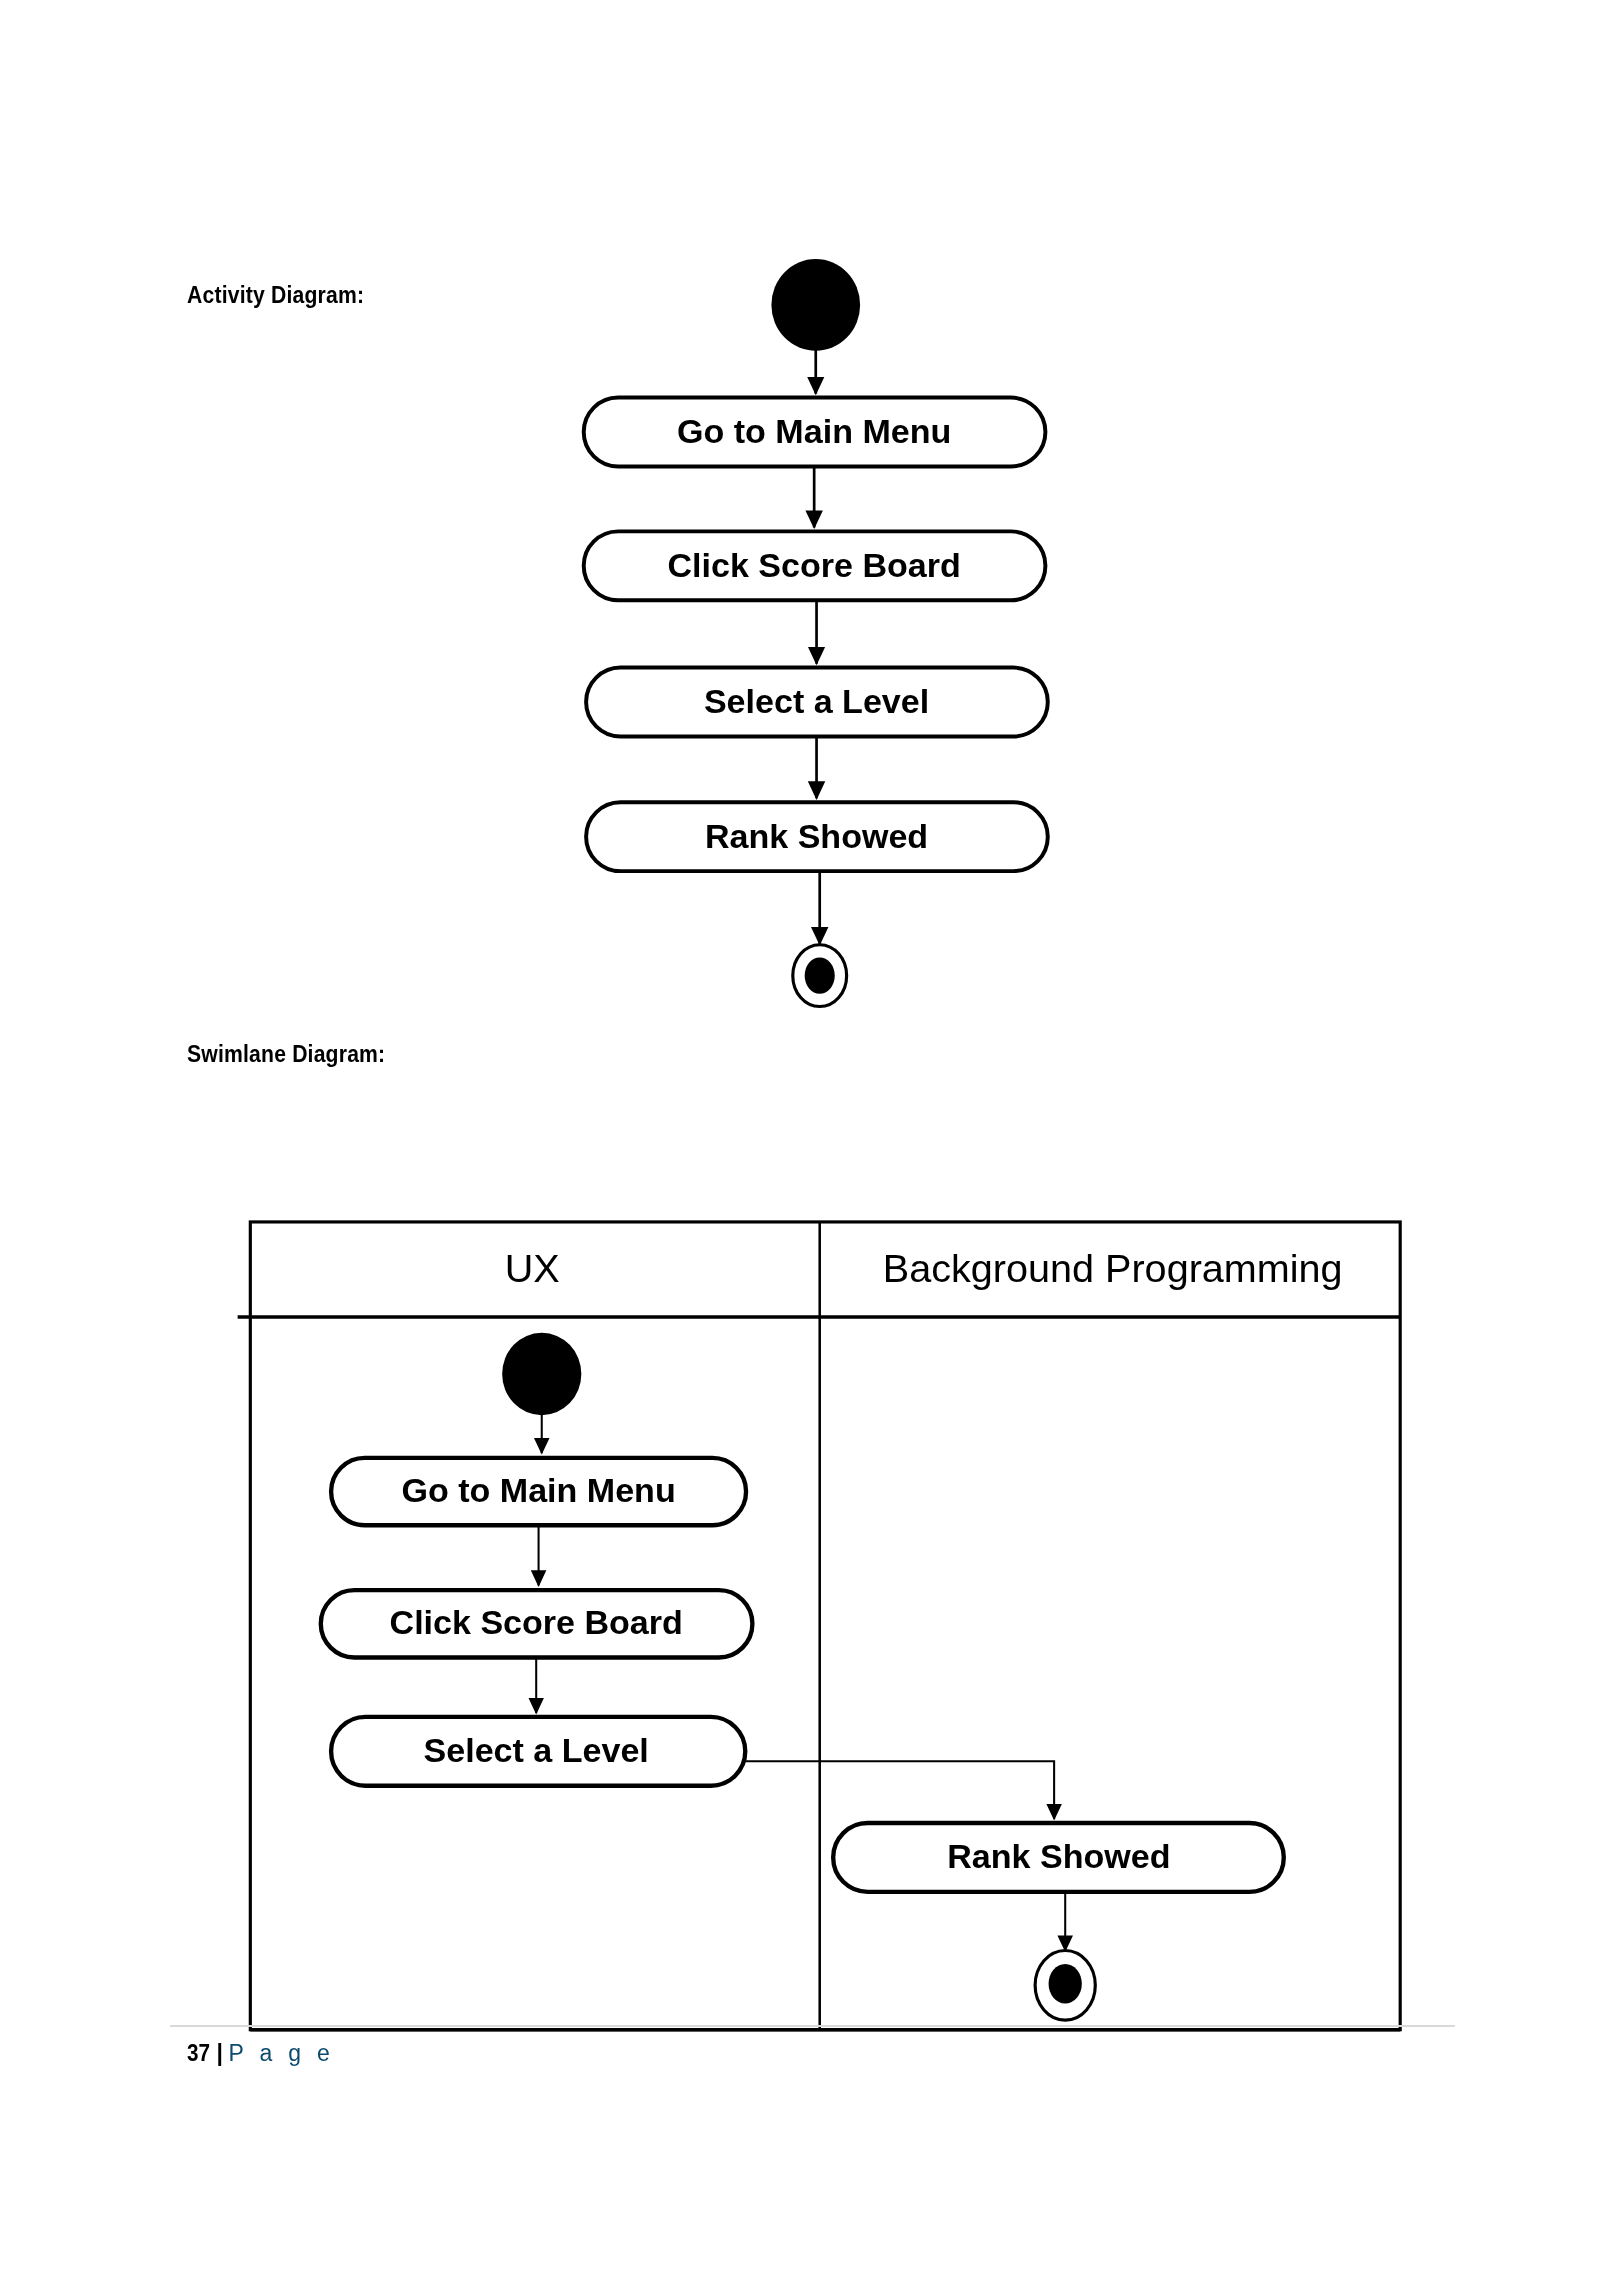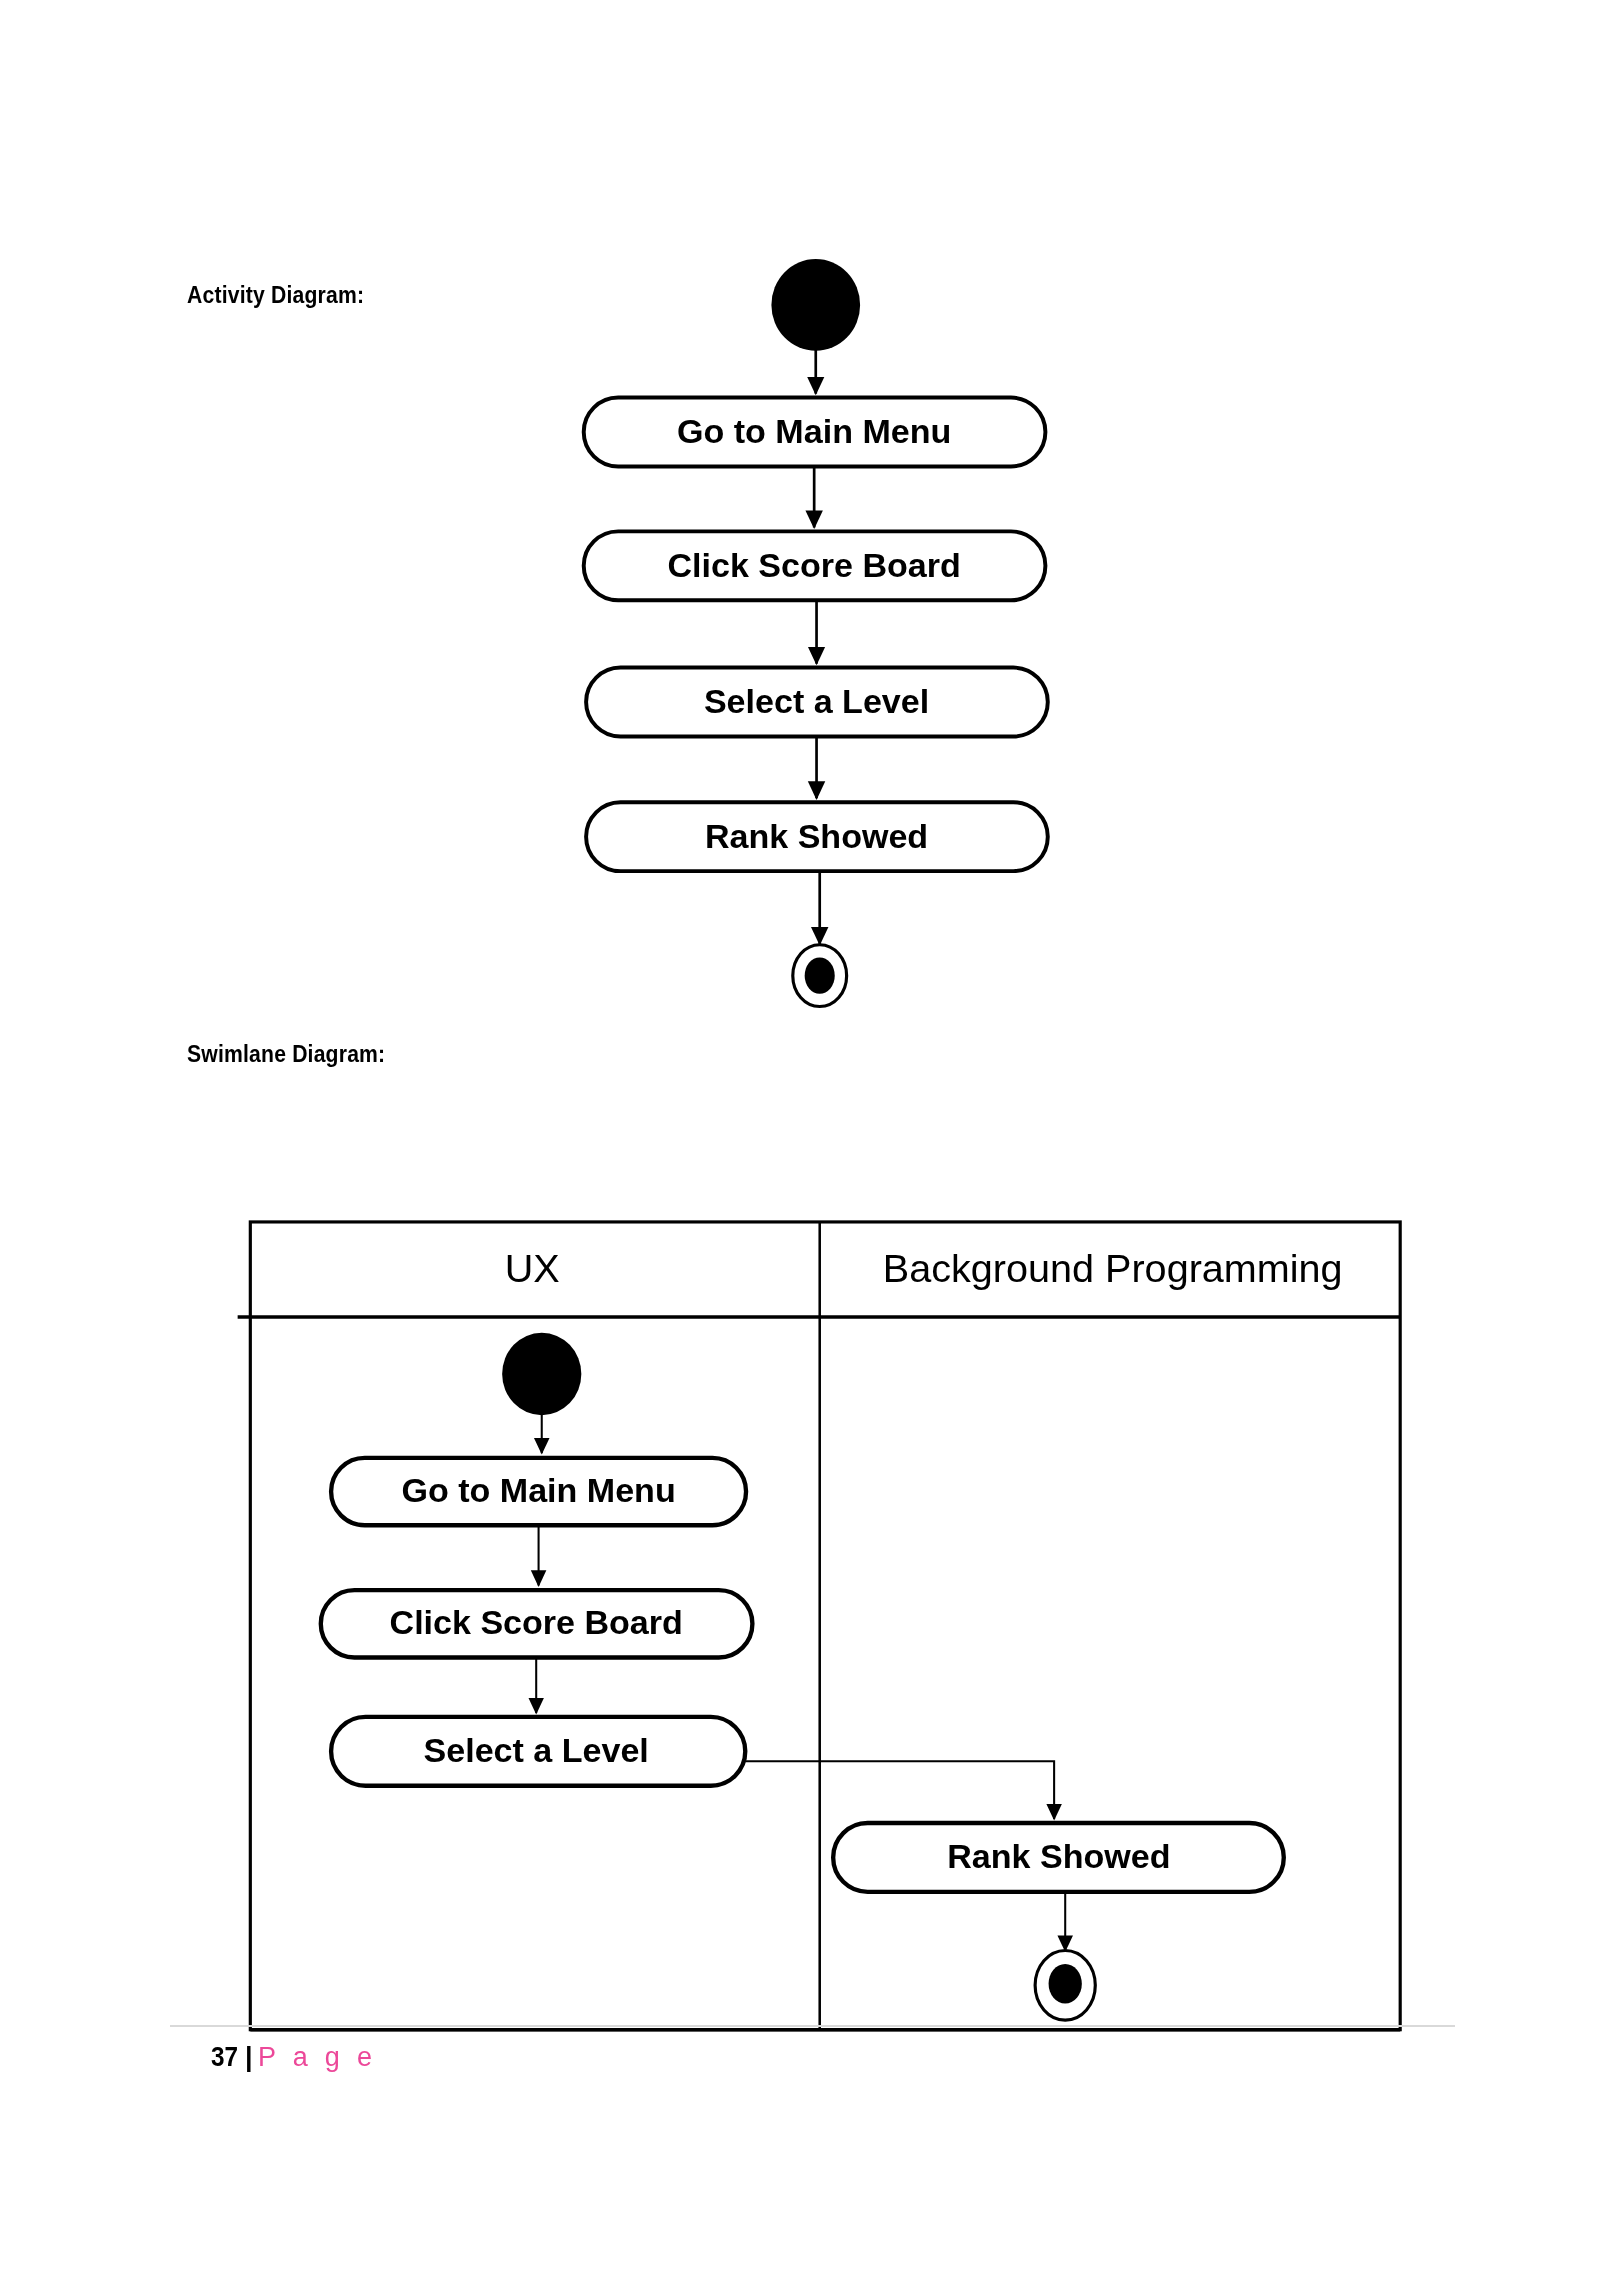--- a/index.html
+++ b/index.html
@@ -114,39 +114,38 @@
     width: 1285px;
     height: 1.6px;
     background: #d9d9d9;
   }
   #footer {
     position: absolute;
     left: 187px;
     top: 2040px;
     height: 35px;
     display: flex;
-    align-items: center;
-    font-family: "Liberation Sans", sans-serif;
-    font-size: 27px;
+    align-items: flex-start;
+    font-family: "Liberation Sans", sans-serif;
+    font-size: 23px;
     white-space: nowrap;
-    margin-left: 24px;
   }
   #footer .page-num {
     font-weight: 700;
     color: #000000;
     transform: scaleX(0.9);
     transform-origin: left center;
   }
   #footer .sep {
     font-weight: 700;
     color: #000000;
     margin: 0 5.5px 0 4px;
   }
   #footer .page-word {
-    color: #ec4899;
+    color: #0c4a6e;
     letter-spacing: 4.8px;
     font-weight: 400;
   }
 </style>
 </head>
 <body>
 
 <div class="page">
 
   <div class="caption" id="caption-activity">Activity Diagram:</div>

